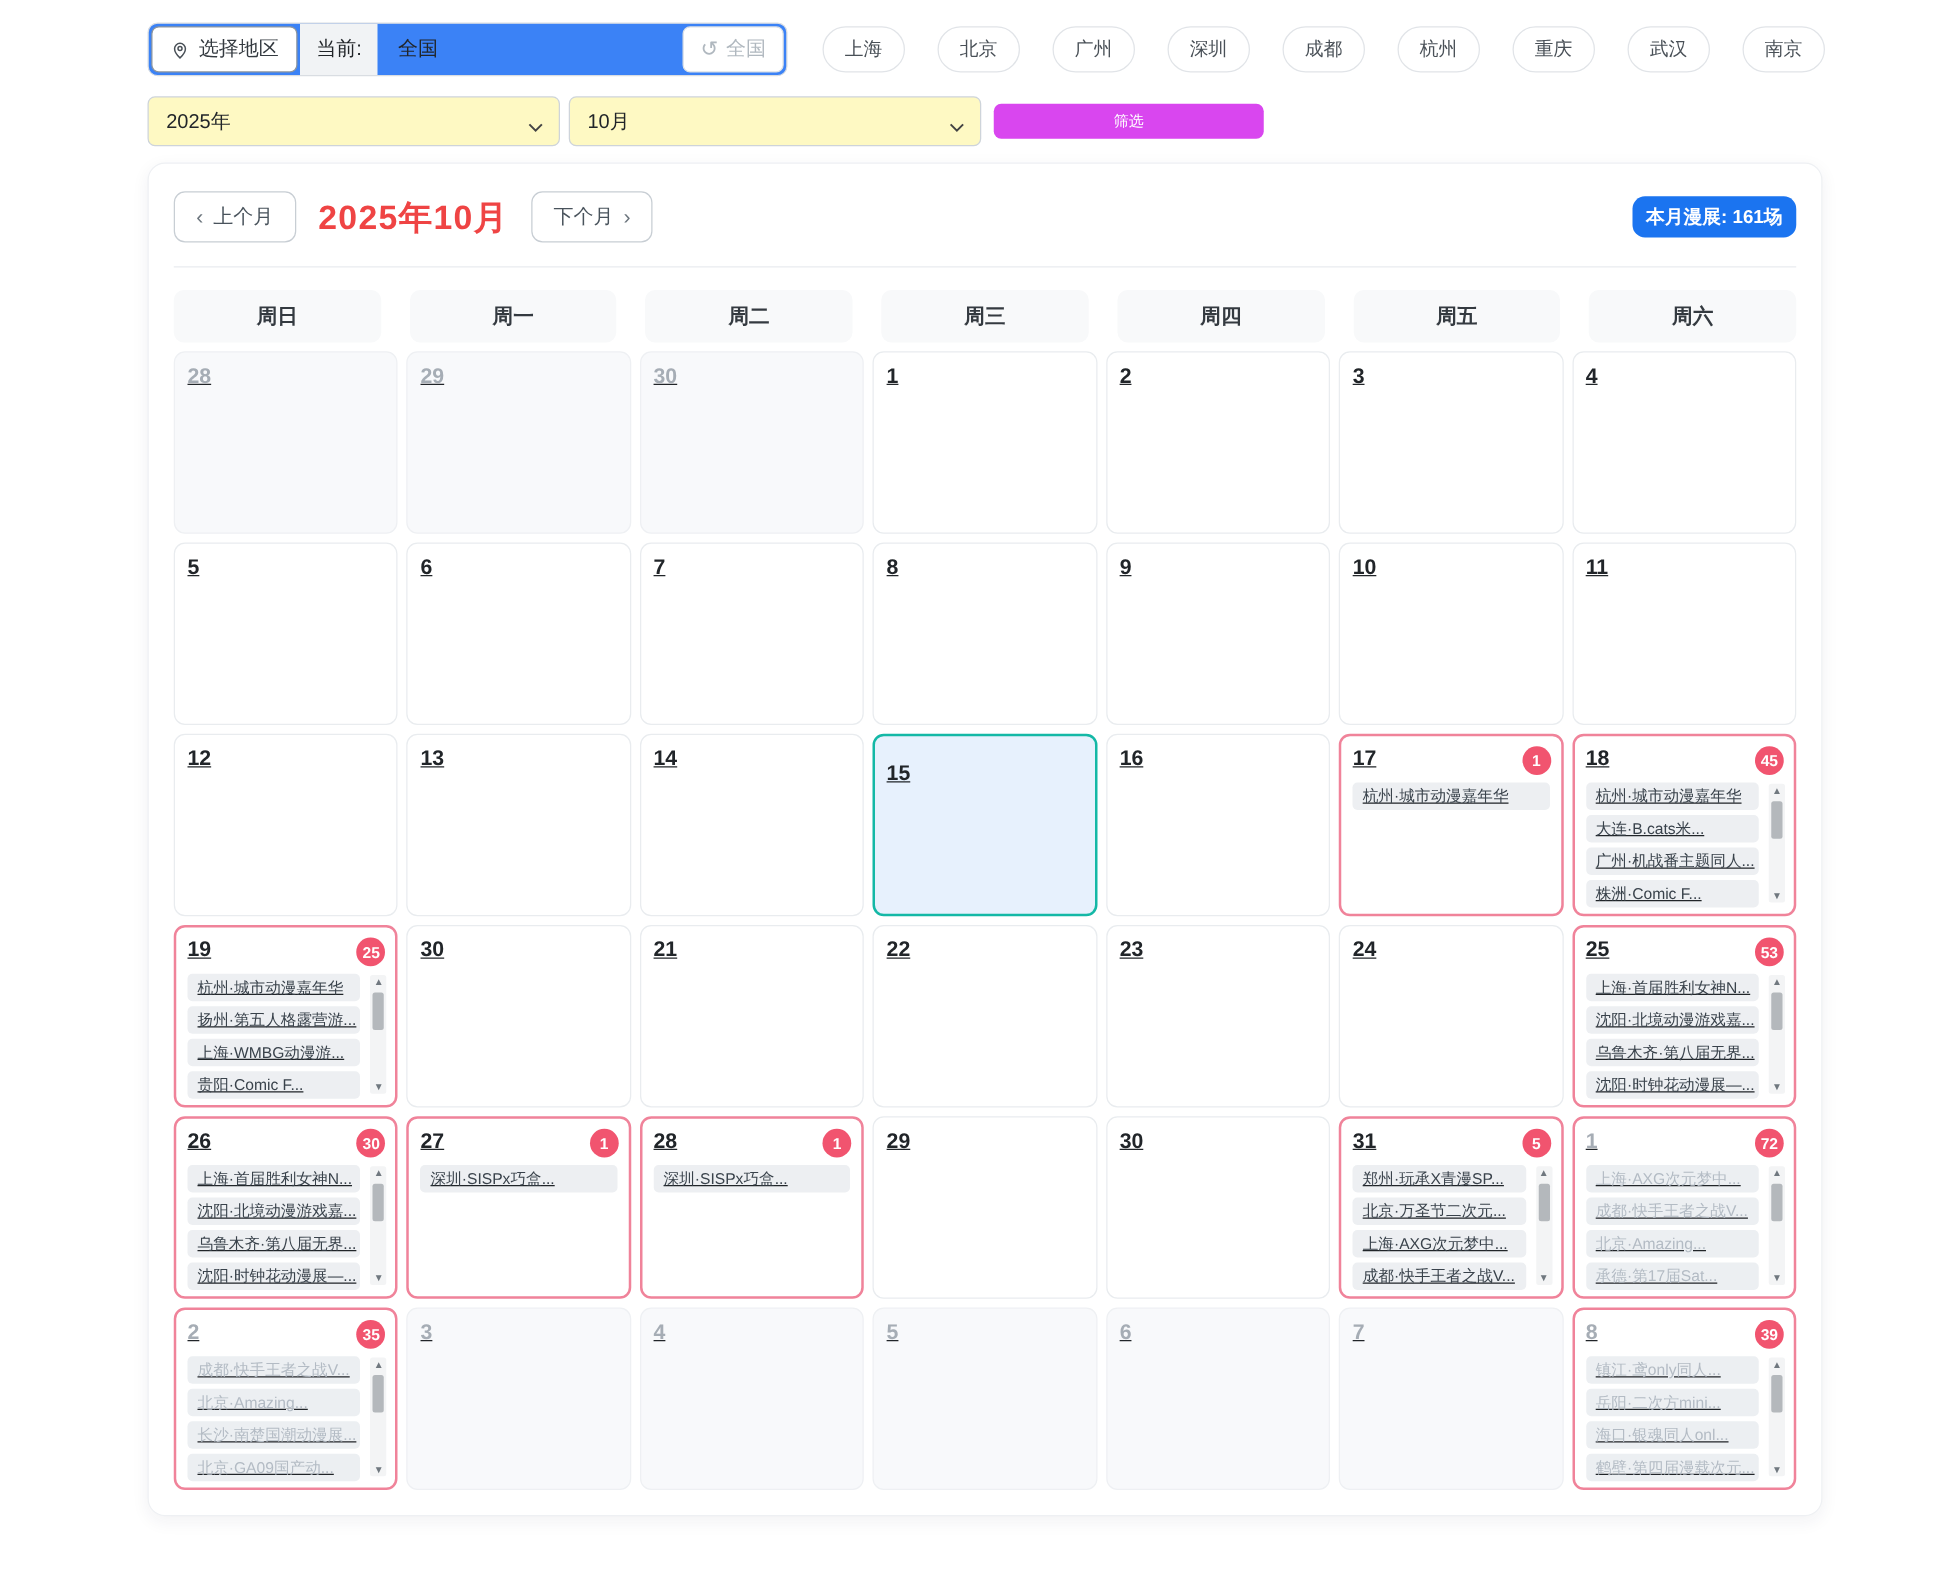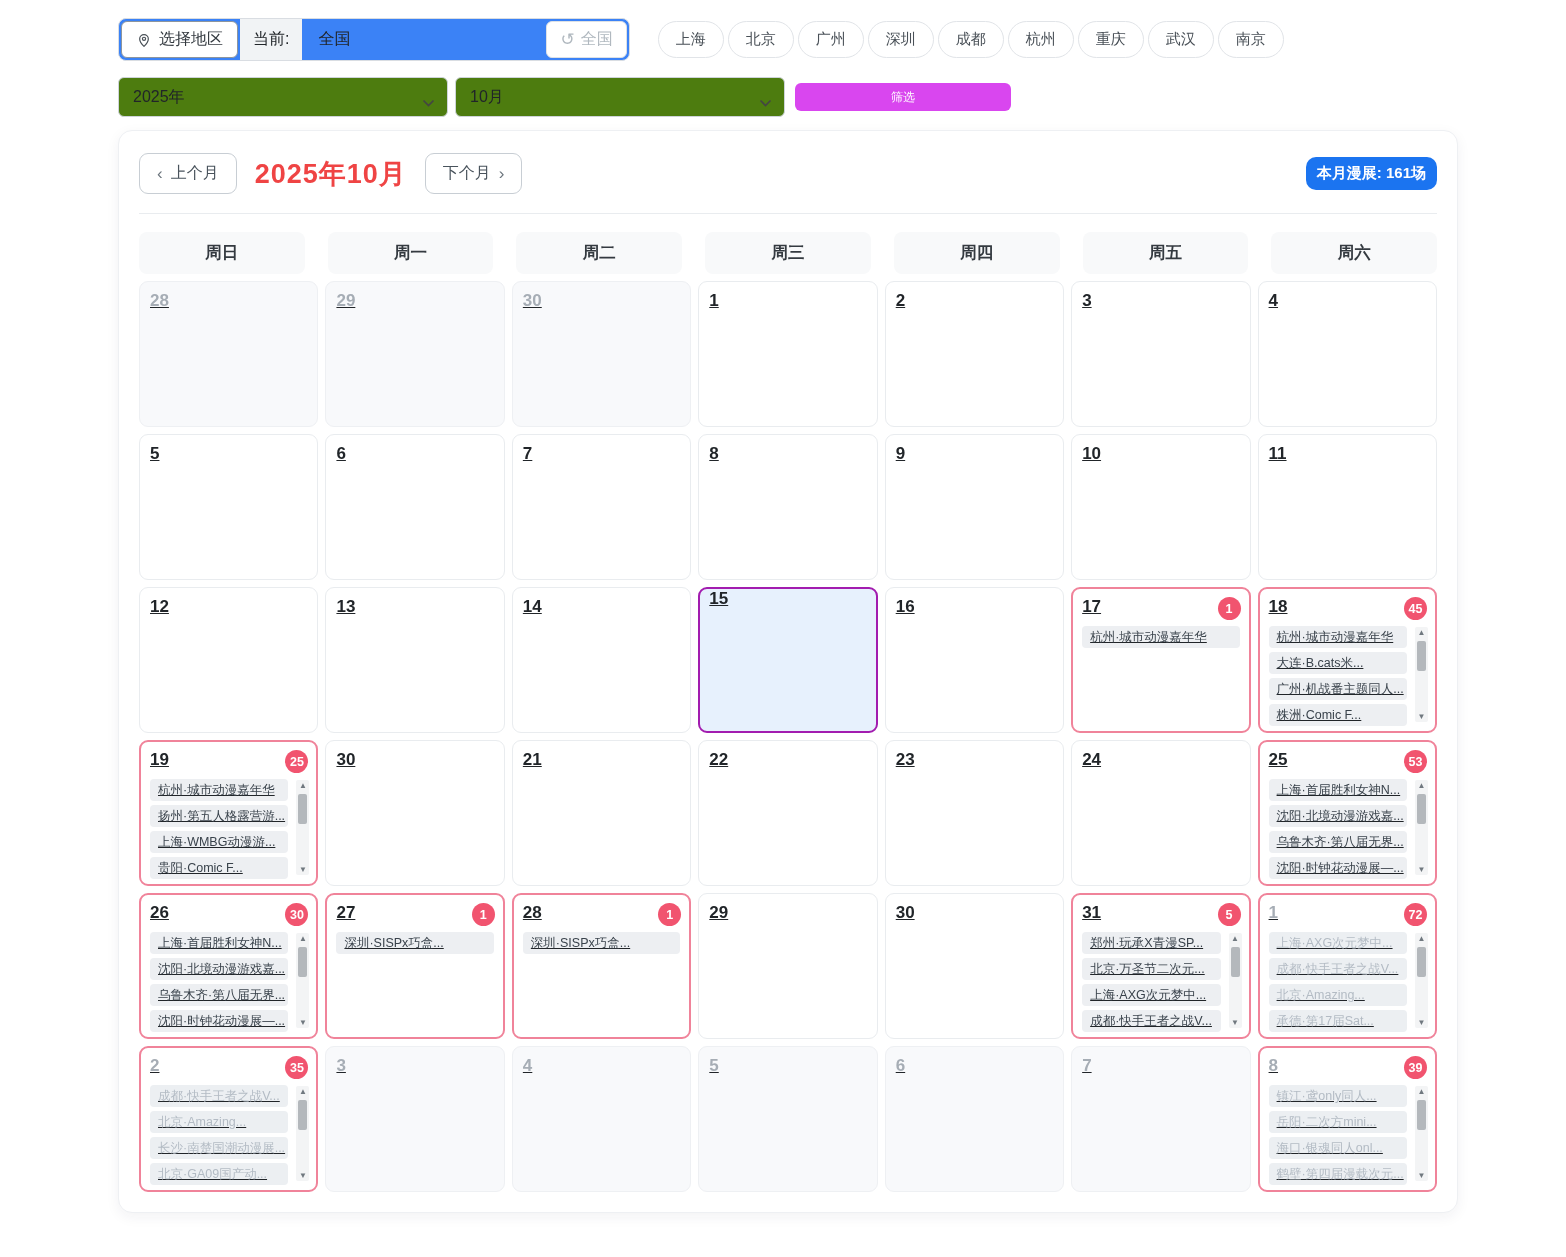--- a/index.html
+++ b/index.html
@@ -11,28 +11,28 @@
   .region-group { display:flex; align-items:stretch; height:43px; border:1px solid #d9dde2;
     border-radius:8px; background:#3b82f6; overflow:hidden; }
   .btn-region { display:flex; align-items:center; gap:7px; margin:2px; padding:0 14px;
     border:1px solid #8d959d; border-radius:6px; background:#fff; font-size:16px; color:#343a40; cursor:pointer; }
   .current-label { display:flex; align-items:center; padding:0 13px; background:#f1f3f5;
     font-size:16px; color:#212529; }
   .current-value { display:flex; align-items:center; width:242px; padding:0 16px; font-size:16px; color:#212529; }
   .btn-reset { display:flex; align-items:center; gap:6px; margin:2px; padding:0 13px;
     border:1px solid #dde1e5; border-radius:6px; background:#fff; font-size:16px; color:#b0b8bf; cursor:pointer; }
   .refresh-glyph { font-size:17px; line-height:1; }
-  .chips { display:flex; align-items:center; gap:4px; margin-left:28px; }
+  .chips { display:flex; align-items:center; gap:26px; margin-left:28px; }
   .chip { padding:8px 17px; border:1px solid #e1e4e8; border-radius:999px; background:#fff;
     font-size:15px; color:#495057; cursor:pointer; white-space:nowrap; }
 
   
   .filterbar { display:flex; align-items:center; margin:16px 0 0 118px; }
   .select { position:relative; display:flex; align-items:center; width:330px; height:40px;
-    border:1px solid #ced4da; border-radius:6px; background:#4d7c0f; padding:0 14px;
+    border:1px solid #ced4da; border-radius:6px; background:#fef9c3; padding:0 14px;
     font-size:16px; color:#212529; cursor:pointer; }
   .select + .select { margin-left:7px; }
   .select .chev { position:absolute; right:12px; top:16px; }
   .btn-filter { width:216px; height:28px; margin-left:10px; border:none; border-radius:6px;
     background:#d946ef; color:#fff; font-size:12px; cursor:pointer; }
 
   
   .card { width:1340px; margin:13px 0 0 118px; background:#fff; border:1px solid #eef0f3;
     border-radius:14px; box-shadow:0 4px 14px rgba(30,40,60,.06); padding:22px 20px 20px; }
   .card-header { display:flex; align-items:center; }
@@ -47,21 +47,21 @@
 
   .weekdays { display:grid; grid-template-columns:repeat(7,1fr); gap:23px; margin-top:18px; }
   .weekday { height:42px; display:flex; align-items:center; justify-content:center;
     background:#f8f9fa; border-radius:8px; font-size:16.5px; font-weight:bold; color:#343a40; }
 
   .grid { display:grid; grid-template-columns:repeat(7,1fr); gap:7px; margin-top:7px;text-decoration:underline; }
   .cell { position:relative; height:146px; background:#fff; border:1px solid #e9ecef;
     border-radius:9px; padding:9px 10px; cursor:pointer; overflow:hidden; }
   .cell.other { background:#f8f9fb; border-color:#eef0f3; }
   .cell.evented { background:#fff; border:2px solid #f0839a; padding:8px 9px; }
-  .cell.selected { background:#e7f1fd; border:2px solid #a21caf; padding:0 9px; }
+  .cell.selected { background:#e7f1fd; border:2px solid #14b8a6; padding:20px 9px; }
   .day-num { font-size:17px; font-weight:bold; color:#212529; line-height:1.2; }
   .cell.other .day-num { color:#a6adb5; }
   .badge { position:absolute; top:8px; right:8px; min-width:23px; height:23px; padding:0 4px;
     border-radius:999px; background:#f1546f; color:#fff; font-size:12.5px; font-weight:bold;
     display:flex; align-items:center; justify-content:center; }
   .events { display:flex; flex-direction:column; gap:4px; margin-top:9px; }
   .events.scrolled { margin-right:19px; }
   .evchip { background:#edeff2; border-radius:4px; padding:4px 8px; font-size:12.5px; color:#39424b;
     white-space:nowrap; overflow:hidden; height:22px; line-height:14px; }
   .cell.other .evchip { background:#eceff2; color:#b3bbc4; }

